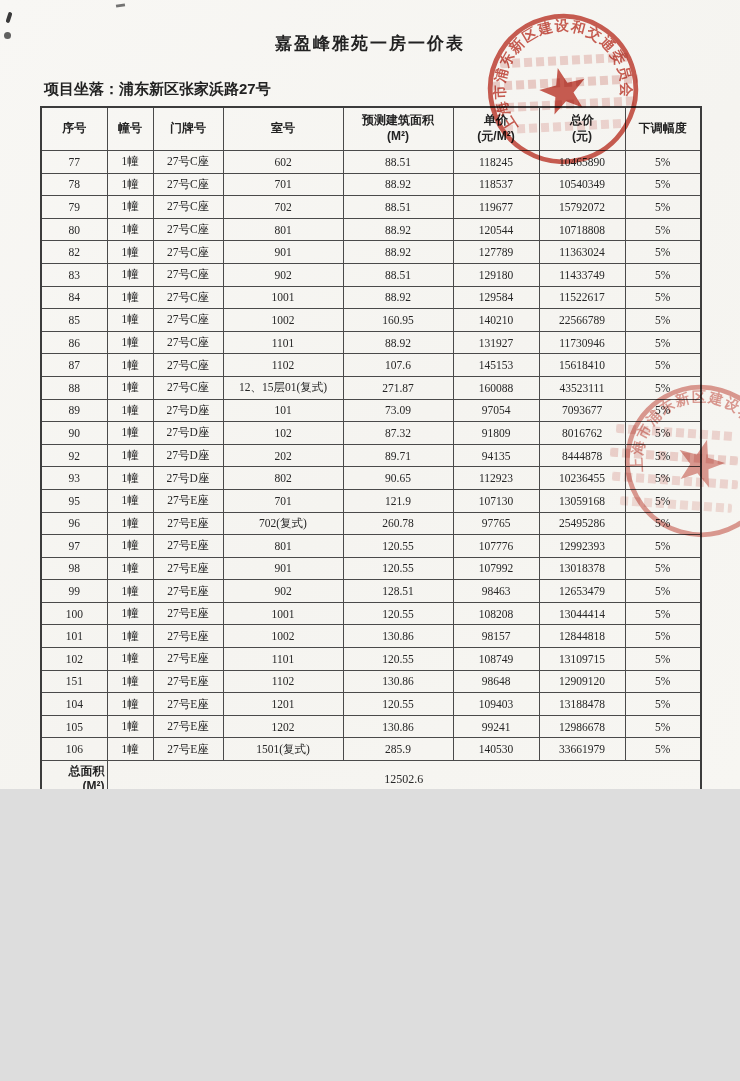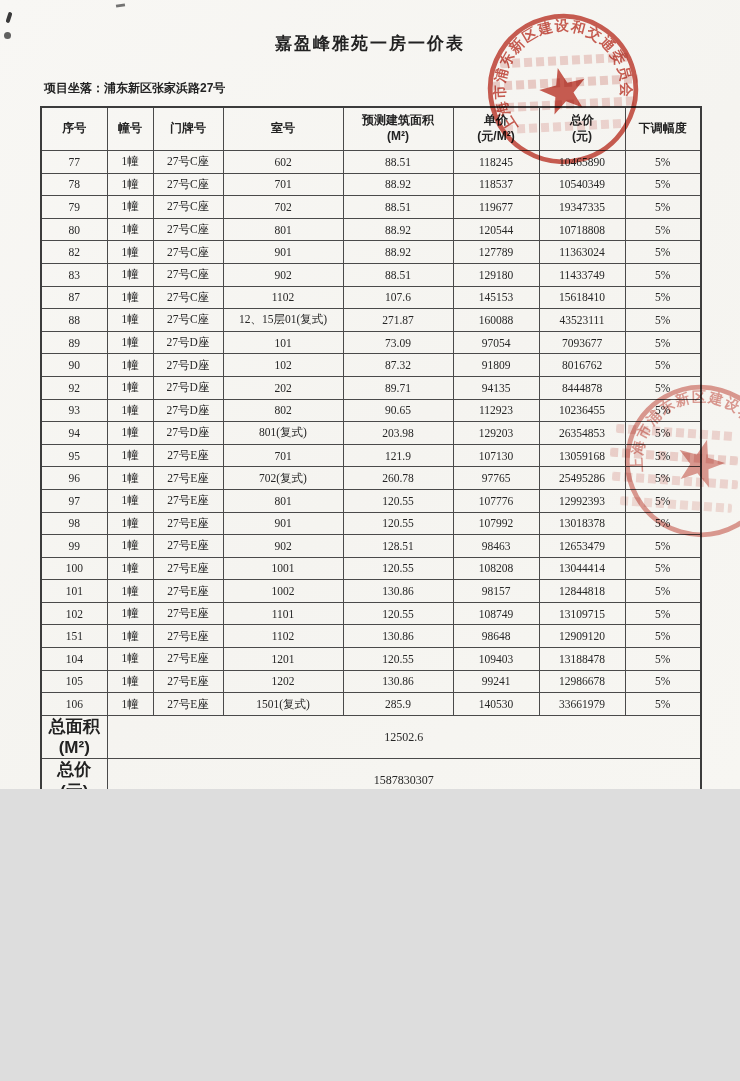--- a/index.html
+++ b/index.html
@@ -14,42 +14,42 @@
   .mark1 { left:7px; top:12px; width:4px; height:11px; transform:rotate(18deg); border-radius:2px; }
   .mark2 { left:4px; top:32px; width:7px; height:7px; border-radius:50%; opacity:.8; }
   .mark3 { left:116px; top:4px; width:9px; height:3px; transform:rotate(-8deg); opacity:.7; }
 
   .title {
     position:absolute; left:0; top:32px; width:100%; margin:0;
     text-align:center; font-size:17px; font-weight:bold; letter-spacing:2px;
     font-family:"Liberation Sans", sans-serif; color:#222;
   }
   .location {
-    position:absolute; left:44px; top:80px; font-size:12px; font-weight:bold;
+    position:absolute; left:44px; top:80px; font-size:15px; font-weight:bold;
     font-family:"Liberation Sans", sans-serif; color:#222;
   }
 
   table.price-table {
     position:absolute; left:40px; top:106px; width:660px;
     border-collapse:collapse; table-layout:fixed;
   }
   .price-table th, .price-table td {
     border:1px solid #4a4a4a; text-align:center; vertical-align:middle;
     padding:0 2px; overflow:hidden; white-space:nowrap;
   }
   .price-table { border:2px solid #3c3c3c;padding-left:16px; }
   .price-table thead th {
     height:42px; font-size:12px; font-weight:bold;
     font-family:"Liberation Sans", sans-serif; color:#222;
   }
   .price-table thead th div { line-height:1.3; }
   .price-table tbody td { height:21.6px; font-size:11.5px; color:#262626; }
   .price-table tfoot th {
-    height:36px; font-size:17px; font-weight:bold;
-    font-family:"Liberation Sans", sans-serif; color:#222;
+    height:36px; font-size:12px; font-weight:bold;
+    font-family:"Liberation Sans", sans-serif; color:#222;text-align:right;
   }
   .price-table tfoot th div { line-height:1.25; }
   .price-table tfoot td { font-size:12px; color:#262626; }
 
   
   .stamp { position:absolute; mix-blend-mode:multiply; pointer-events:none; }
   .stamp-top { left:478px; top:4px; width:170px; height:170px; transform:rotate(-14deg); opacity:.82; }
   .stamp-side { left:615px; top:375px; width:172px; height:172px; transform:rotate(16deg); opacity:.5; }
   .stamp text { font-family:"Liberation Sans", sans-serif; font-weight:bold; }
 
@@ -143,21 +143,21 @@
           <td>10540349</td>
           <td>5%</td>
         </tr>
         <tr>
           <td>79</td>
           <td>1幢</td>
           <td>27号C座</td>
           <td>702</td>
           <td>88.51</td>
           <td>119677</td>
-          <td>19347335</td>
+          <td>15792072</td>
           <td>5%</td>
         </tr>
         <tr>
           <td>80</td>
           <td>1幢</td>
           <td>27号C座</td>
           <td>801</td>
           <td>88.92</td>
           <td>120544</td>
           <td>10718808</td>
@@ -174,20 +174,50 @@
           <td>5%</td>
         </tr>
         <tr>
           <td>83</td>
           <td>1幢</td>
           <td>27号C座</td>
           <td>902</td>
           <td>88.51</td>
           <td>129180</td>
           <td>11433749</td>
+          <td>5%</td>
+        </tr>
+        <tr>
+          <td>84</td>
+          <td>1幢</td>
+          <td>27号C座</td>
+          <td>1001</td>
+          <td>88.92</td>
+          <td>129584</td>
+          <td>11522617</td>
+          <td>5%</td>
+        </tr>
+        <tr>
+          <td>85</td>
+          <td>1幢</td>
+          <td>27号C座</td>
+          <td>1002</td>
+          <td>160.95</td>
+          <td>140210</td>
+          <td>22566789</td>
+          <td>5%</td>
+        </tr>
+        <tr>
+          <td>86</td>
+          <td>1幢</td>
+          <td>27号C座</td>
+          <td>1101</td>
+          <td>88.92</td>
+          <td>131927</td>
+          <td>11730946</td>
           <td>5%</td>
         </tr>
         <tr>
           <td>87</td>
           <td>1幢</td>
           <td>27号C座</td>
           <td>1102</td>
           <td>107.6</td>
           <td>145153</td>
           <td>15618410</td>
@@ -234,30 +264,20 @@
           <td>5%</td>
         </tr>
         <tr>
           <td>93</td>
           <td>1幢</td>
           <td>27号D座</td>
           <td>802</td>
           <td>90.65</td>
           <td>112923</td>
           <td>10236455</td>
-          <td>5%</td>
-        </tr>
-        <tr>
-          <td>94</td>
-          <td>1幢</td>
-          <td>27号D座</td>
-          <td>801(复式)</td>
-          <td>203.98</td>
-          <td>129203</td>
-          <td>26354853</td>
           <td>5%</td>
         </tr>
         <tr>
           <td>95</td>
           <td>1幢</td>
           <td>27号E座</td>
           <td>701</td>
           <td>121.9</td>
           <td>107130</td>
           <td>13059168</td>

